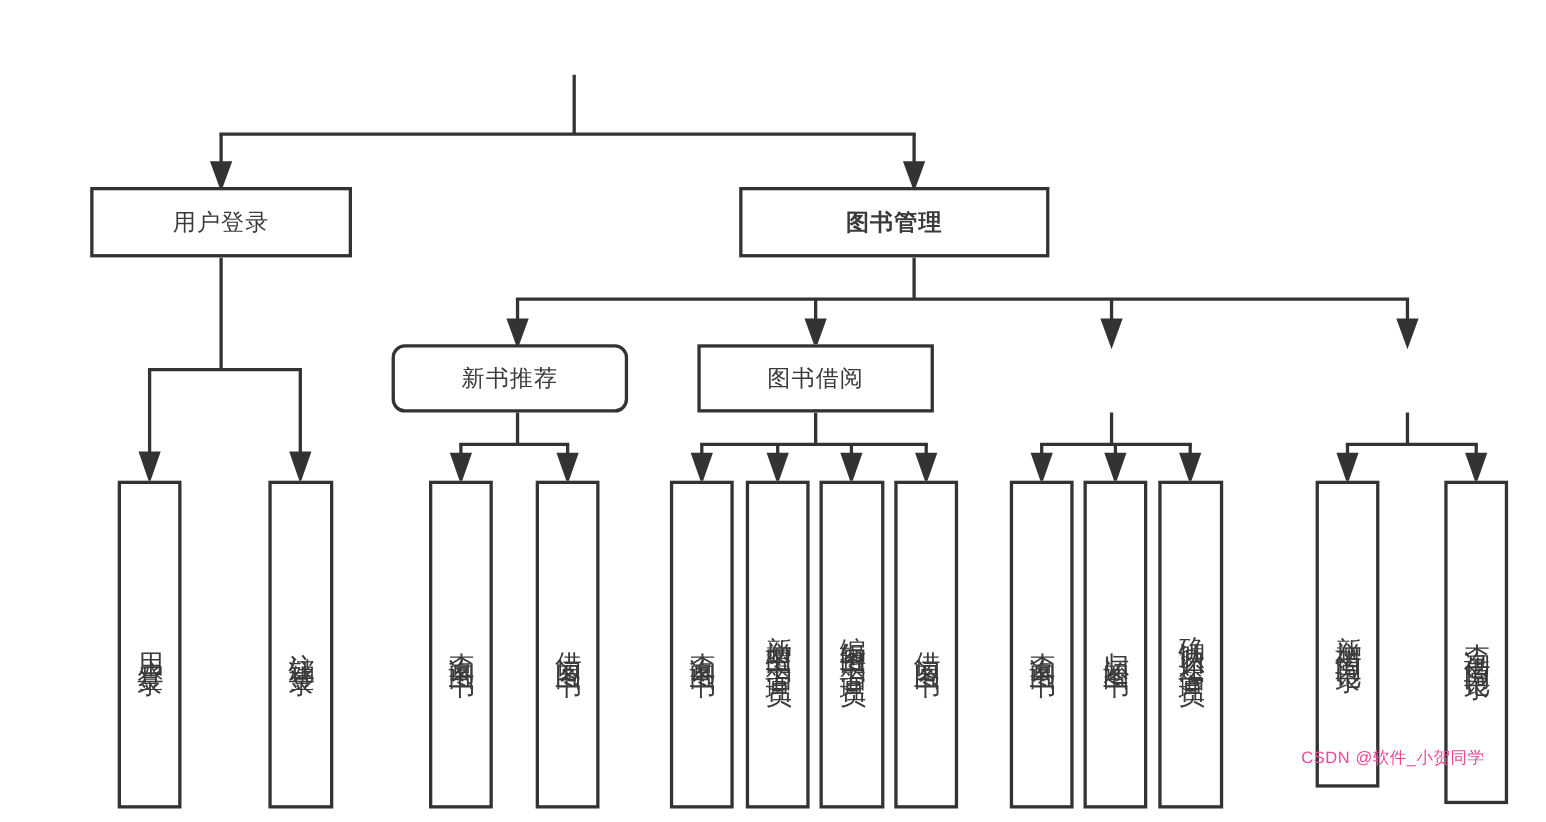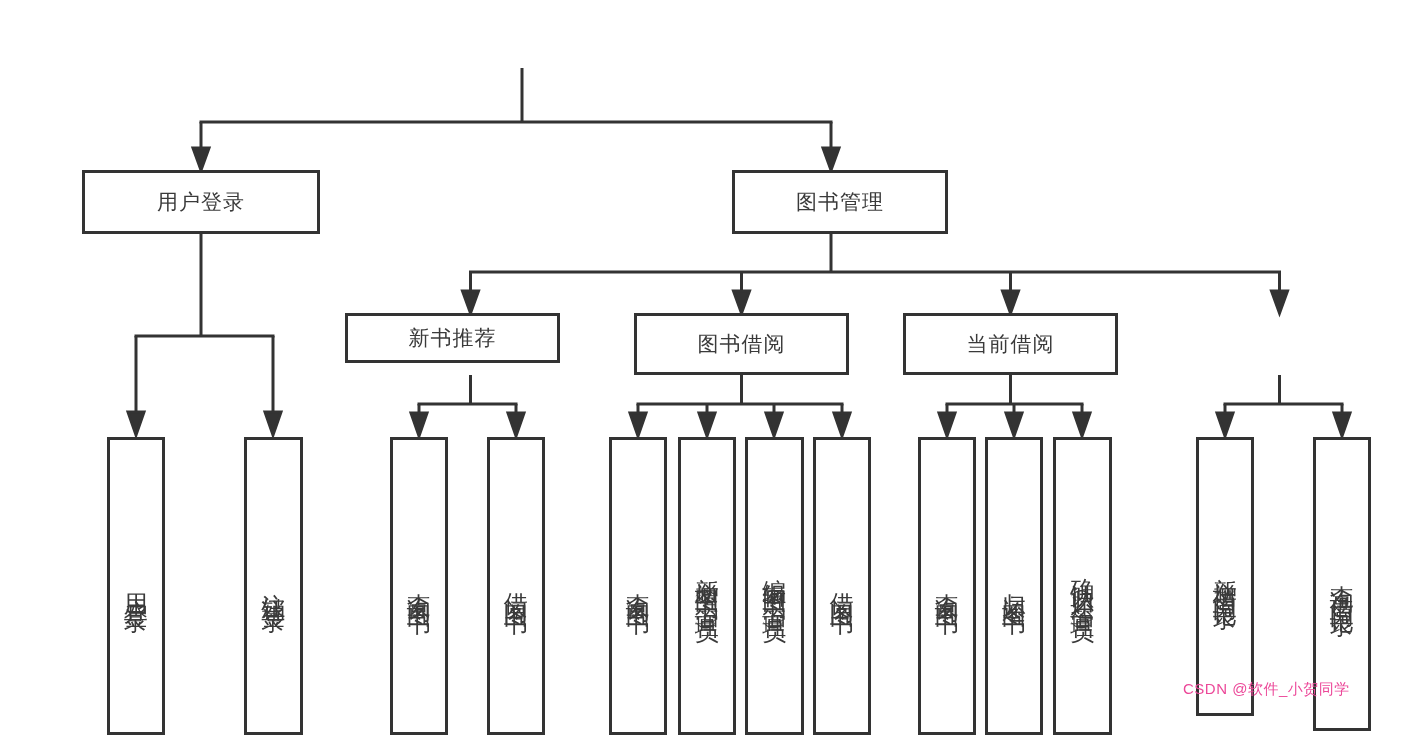--- a/index.html
+++ b/index.html
@@ -127,32 +127,29 @@
         <line x1="1342" y1="404" x2="1342" y2="415"></line>
         <polygon points="1334,413 1350,413 1342,436"></polygon>
       </g>
     </g>
   </svg>
 
 
   <div class="node hnode" style="left:82px; top:170px; width:238px; height:64px;">
     <span>用户登录</span>
   </div>
-  <div class="node hnode" style="left:732px; top:170px; width:216px; height:64px;">
+  <div class="node hnode" style="left:672px; top:170px; width:282px; height:64px;font-weight:bold;">
     <span>图书管理</span>
   </div>
 
-  <div class="node hnode" style="left:345px; top:313px; width:215px; height:50px;">
+  <div class="node hnode" style="left:356px; top:313px; width:215px; height:62px;border-radius:12px;">
     <span>新书推荐</span>
   </div>
   <div class="node hnode" style="left:634px; top:313px; width:215px; height:62px;">
     <span>图书借阅</span>
-  </div>
-  <div class="node hnode" style="left:903px; top:313px; width:215px; height:62px;">
-    <span>当前借阅</span>
   </div>
 
   <div class="node vnode" style="left:107px; top:437px; width:58px; height:298px;">
     <span>用户登录</span>
   </div>
   <div class="node vnode" style="left:244px; top:437px; width:59px; height:298px;">
     <span>注销登录</span>
   </div>
 
   <div class="node vnode" style="left:390px; top:437px; width:58px; height:298px;">

